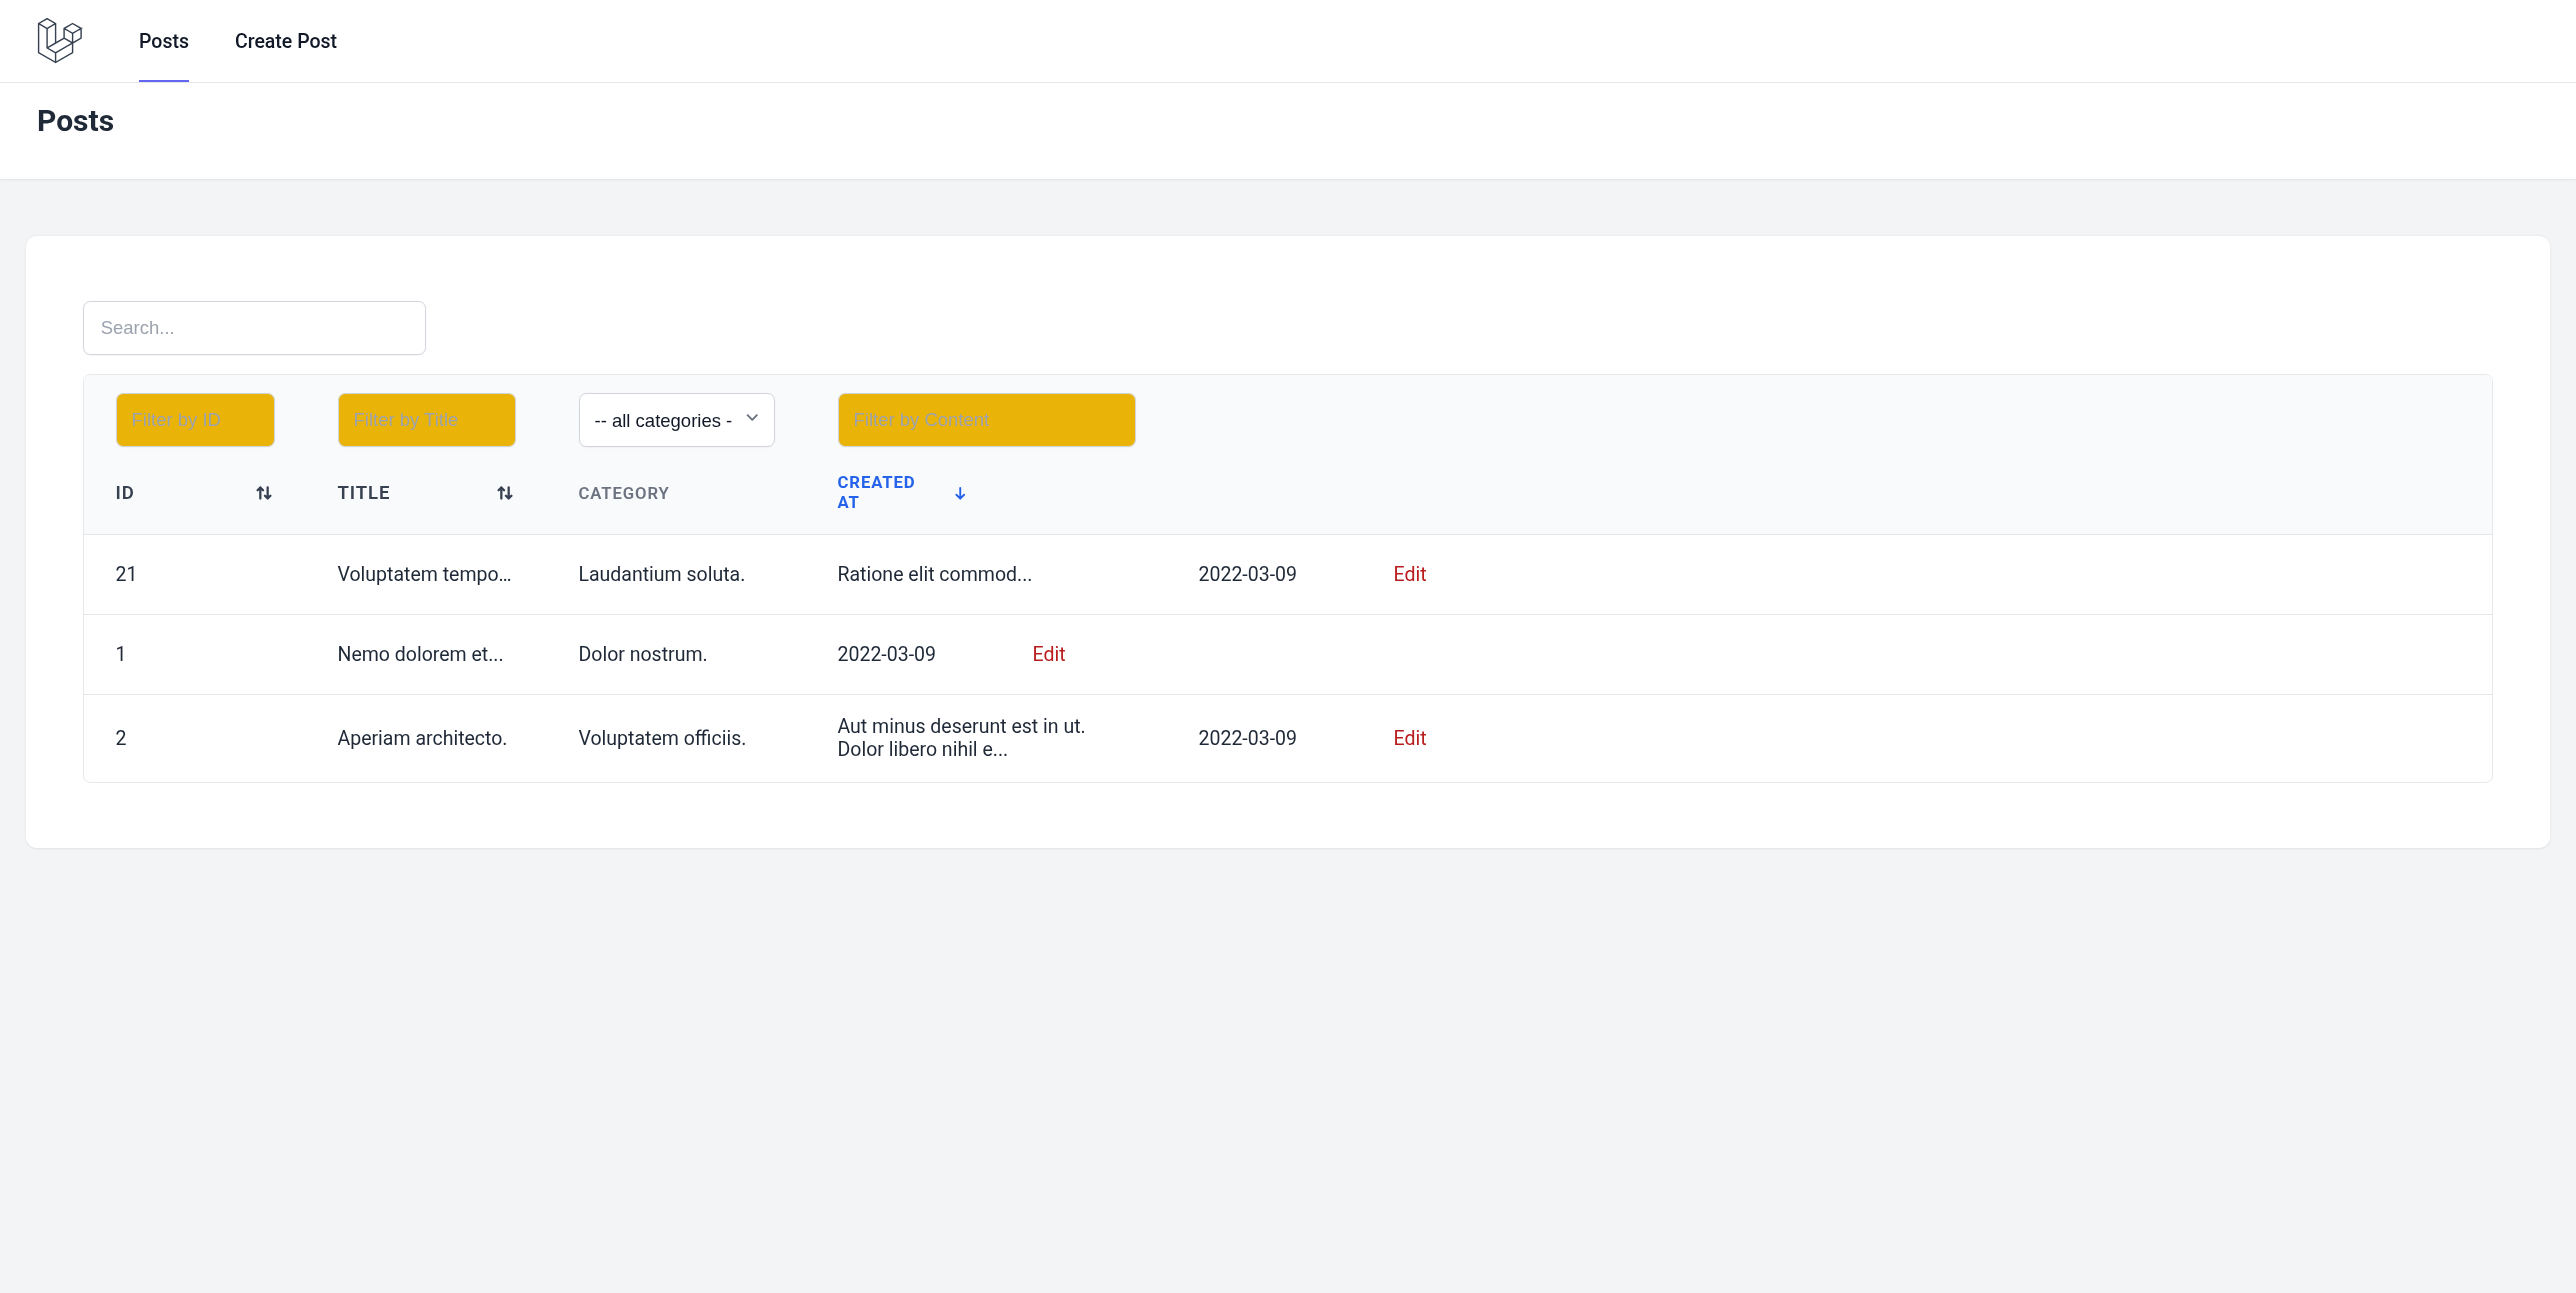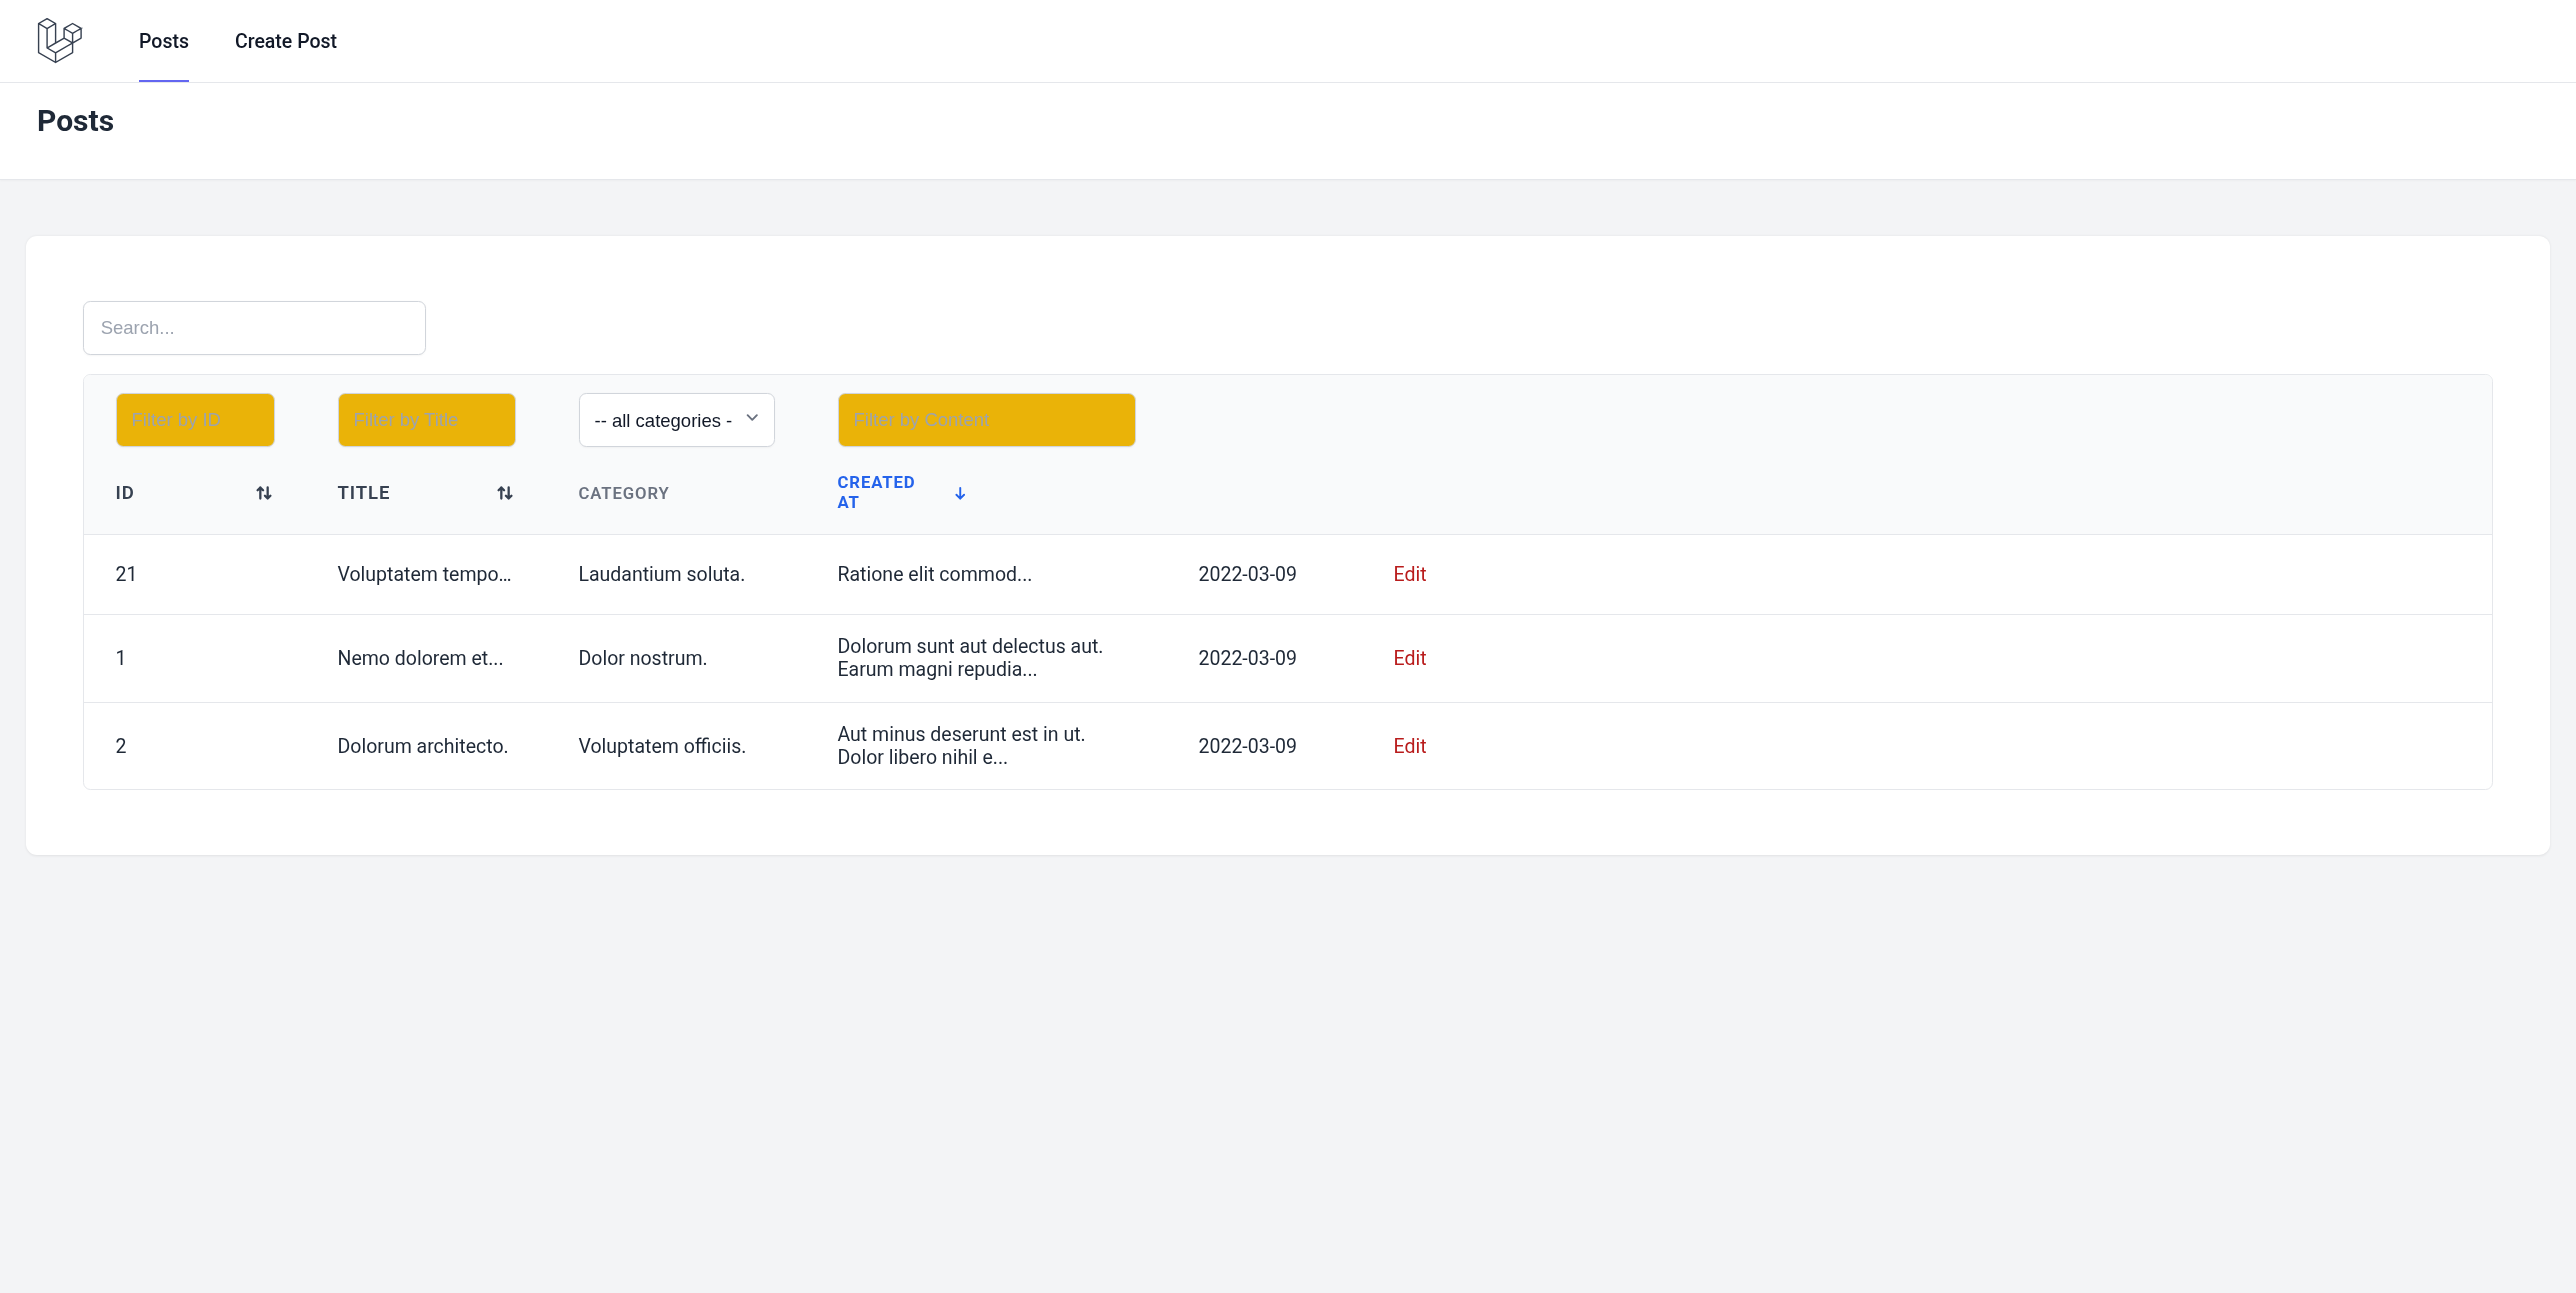--- a/index.html
+++ b/index.html
@@ -287,28 +287,27 @@
         <div class="td category-col">Laudantium soluta.</div>
         <div class="td content-col">Ratione elit commod...</div>
         <div class="td created-col">2022-03-09</div>
         <div class="td actions-col"><a class="edit-link">Edit</a></div>
       </div>
 
       <div class="tbody-row">
         <div class="td id-col">1</div>
         <div class="td title-col">Nemo dolorem et...</div>
         <div class="td category-col">Dolor nostrum.</div>
-        <div class="td content-col">Dolorum sunt aut delectus aut. Earum magni repudia...</div>
         <div class="td created-col">2022-03-09</div>
         <div class="td actions-col"><a class="edit-link">Edit</a></div>
       </div>
 
       <div class="tbody-row">
         <div class="td id-col">2</div>
-        <div class="td title-col">Dolorum architecto.</div>
+        <div class="td title-col">Aperiam architecto.</div>
         <div class="td category-col">Voluptatem officiis.</div>
         <div class="td content-col">Aut minus deserunt est in ut. Dolor libero nihil e...</div>
         <div class="td created-col">2022-03-09</div>
         <div class="td actions-col"><a class="edit-link">Edit</a></div>
       </div>
 
     </div>
 
   </div>
 </div>

